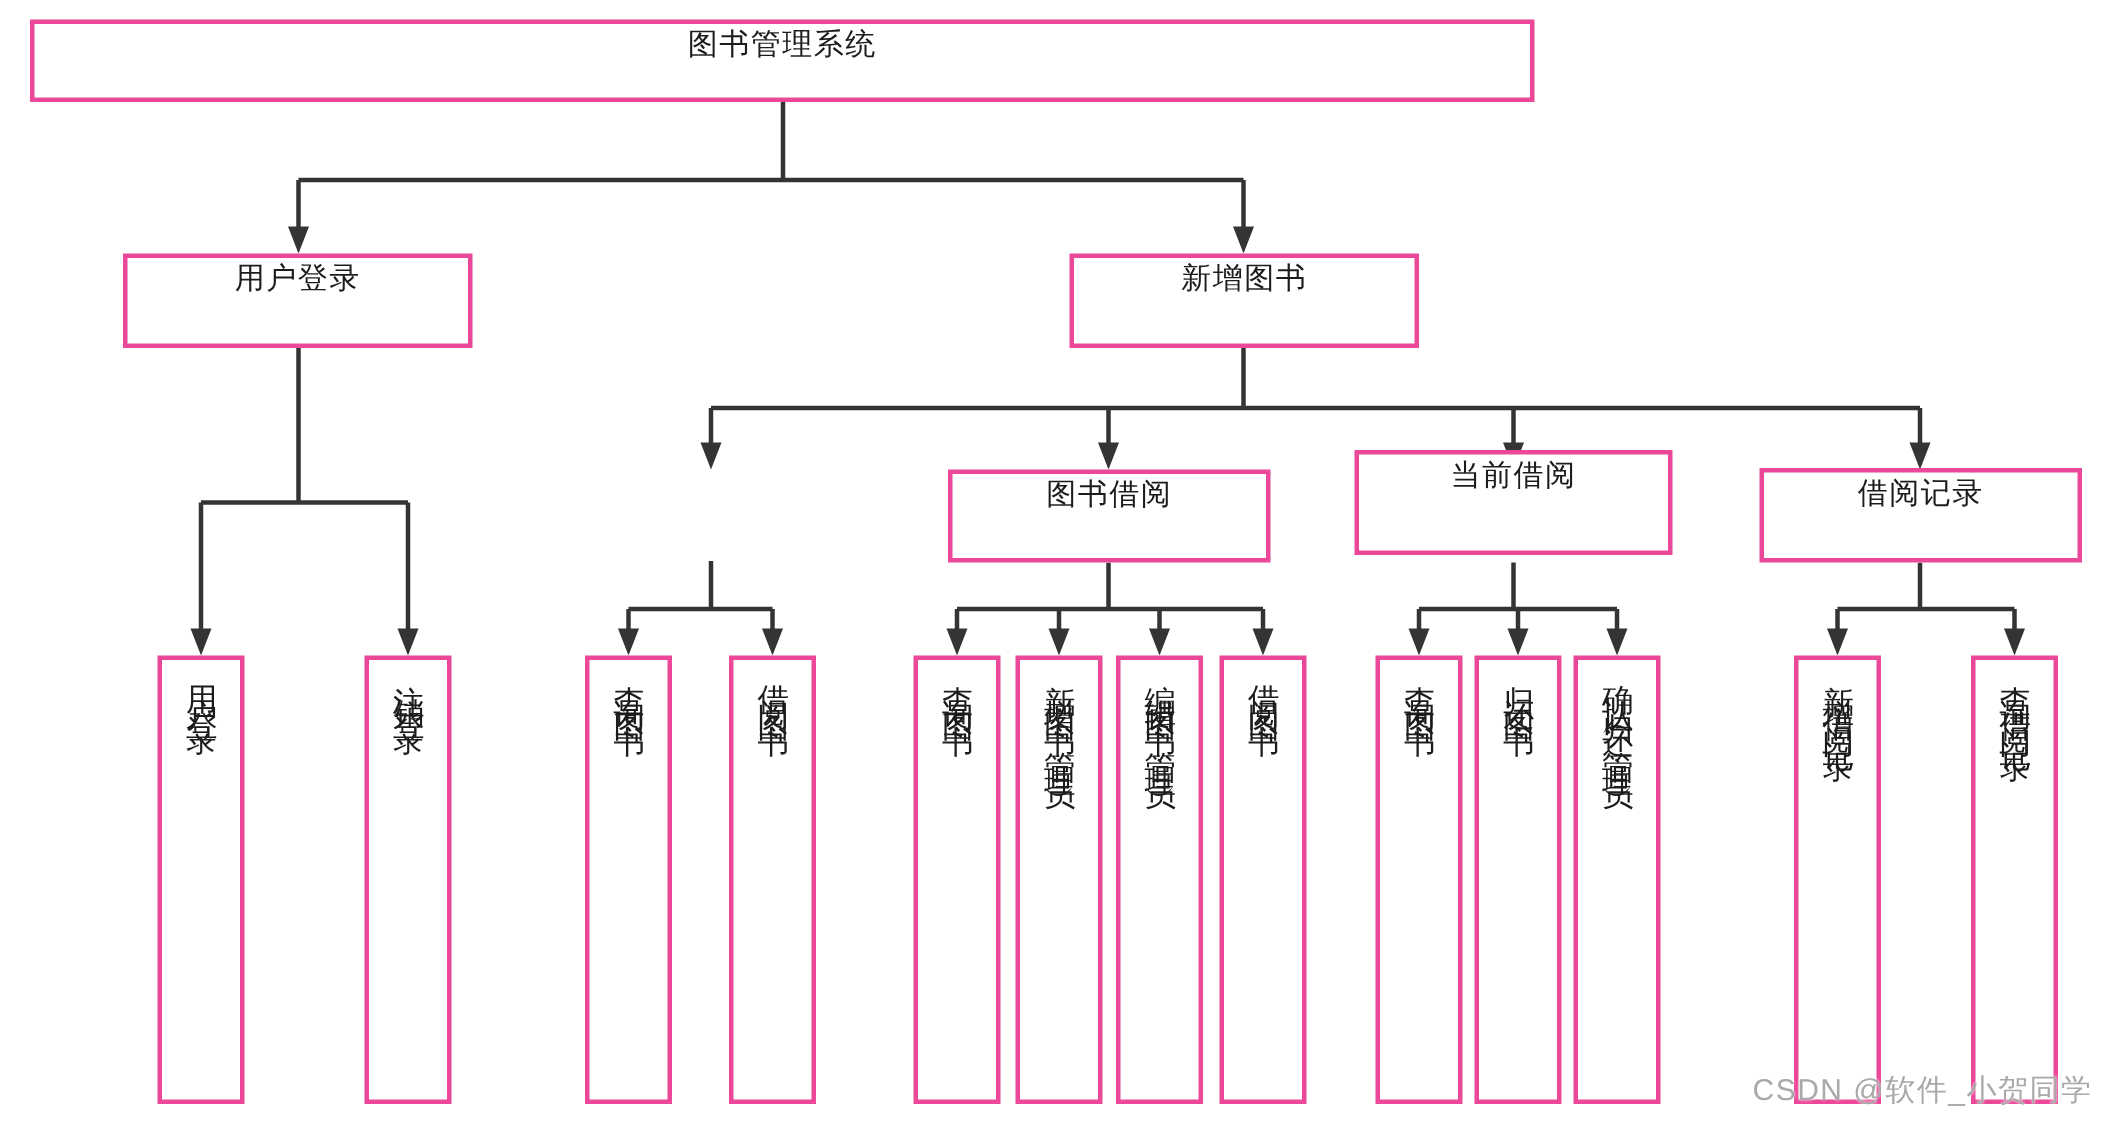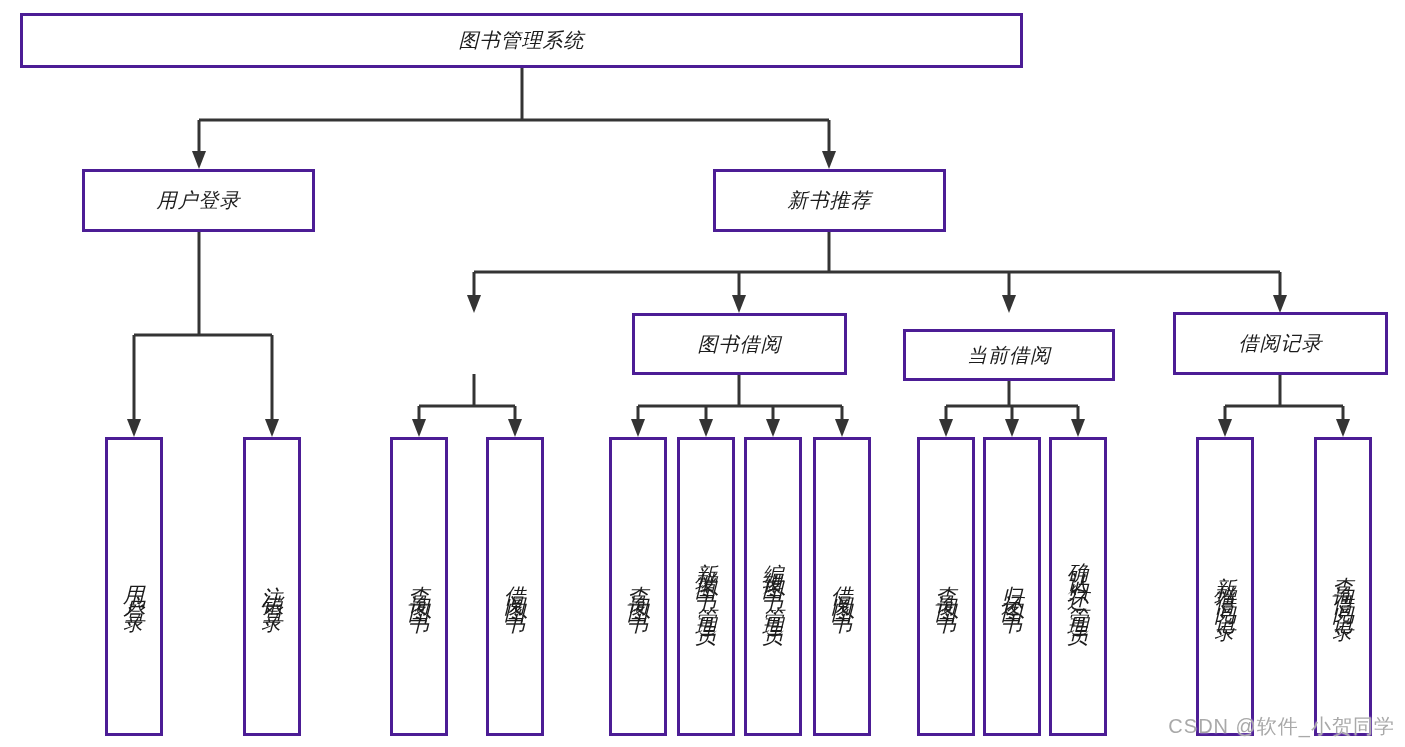--- a/index.html
+++ b/index.html
@@ -7,27 +7,26 @@
     position:relative;
     width:1405px;height:747px;
     background:#ffffff;
     font-family:"Liberation Sans","DejaVu Sans",sans-serif;
     overflow:hidden;
   }
   svg.wires{position:absolute;left:0;top:0;z-index:1;}
   .box{
     position:absolute;
     box-sizing:border-box;
-    border:3px solid #4c1d95;
+    border:3px solid #ec4899;
     background:#ffffff;
     display:flex;
-    align-items:center;
+    align-items:flex-start;
     justify-content:center;
     z-index:2;
-    font-style:italic;
   }
   .box .lbl{
     color:#1c1c1c;
     font-size:20px;
     letter-spacing:1px;
     white-space:nowrap;
   }
   .box.v .lbl{
     writing-mode:vertical-rl;
     text-orientation:mixed;
@@ -123,27 +122,27 @@
   </svg>
 
   <div class="box" style="left:20px;top:13px;width:1003px;height:55px">
     <span class="lbl">图书管理系统</span>
   </div>
 
   <div class="box" style="left:82px;top:169px;width:233px;height:63px">
     <span class="lbl">用户登录</span>
   </div>
   <div class="box" style="left:713px;top:169px;width:233px;height:63px">
-    <span class="lbl">新书推荐</span>
+    <span class="lbl">新增图书</span>
   </div>
 
   <div class="box" style="left:632px;top:313px;width:215px;height:62px">
     <span class="lbl">图书借阅</span>
   </div>
-  <div class="box" style="left:903px;top:329px;width:212px;height:52px">
+  <div class="box" style="left:903px;top:300px;width:212px;height:70px">
     <span class="lbl">当前借阅</span>
   </div>
   <div class="box" style="left:1173px;top:312px;width:215px;height:63px">
     <span class="lbl">借阅记录</span>
   </div>
 
   <div class="box v" style="left:105px;top:437px;width:58px;height:299px">
     <span class="lbl">用户登录</span>
   </div>
   <div class="box v" style="left:243px;top:437px;width:58px;height:299px">

